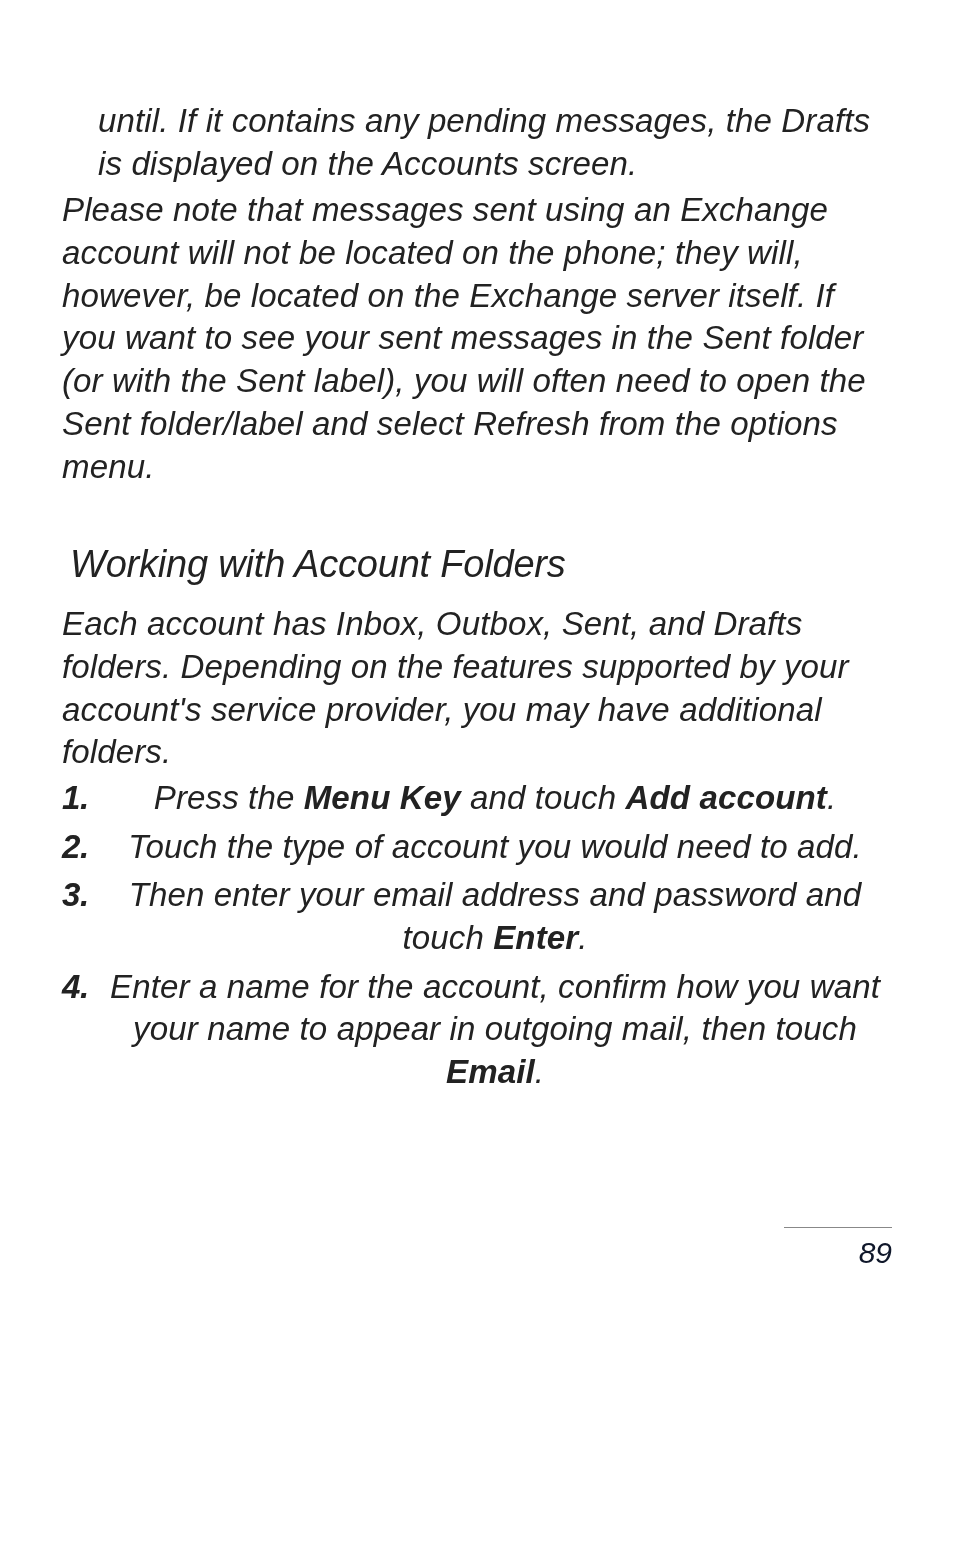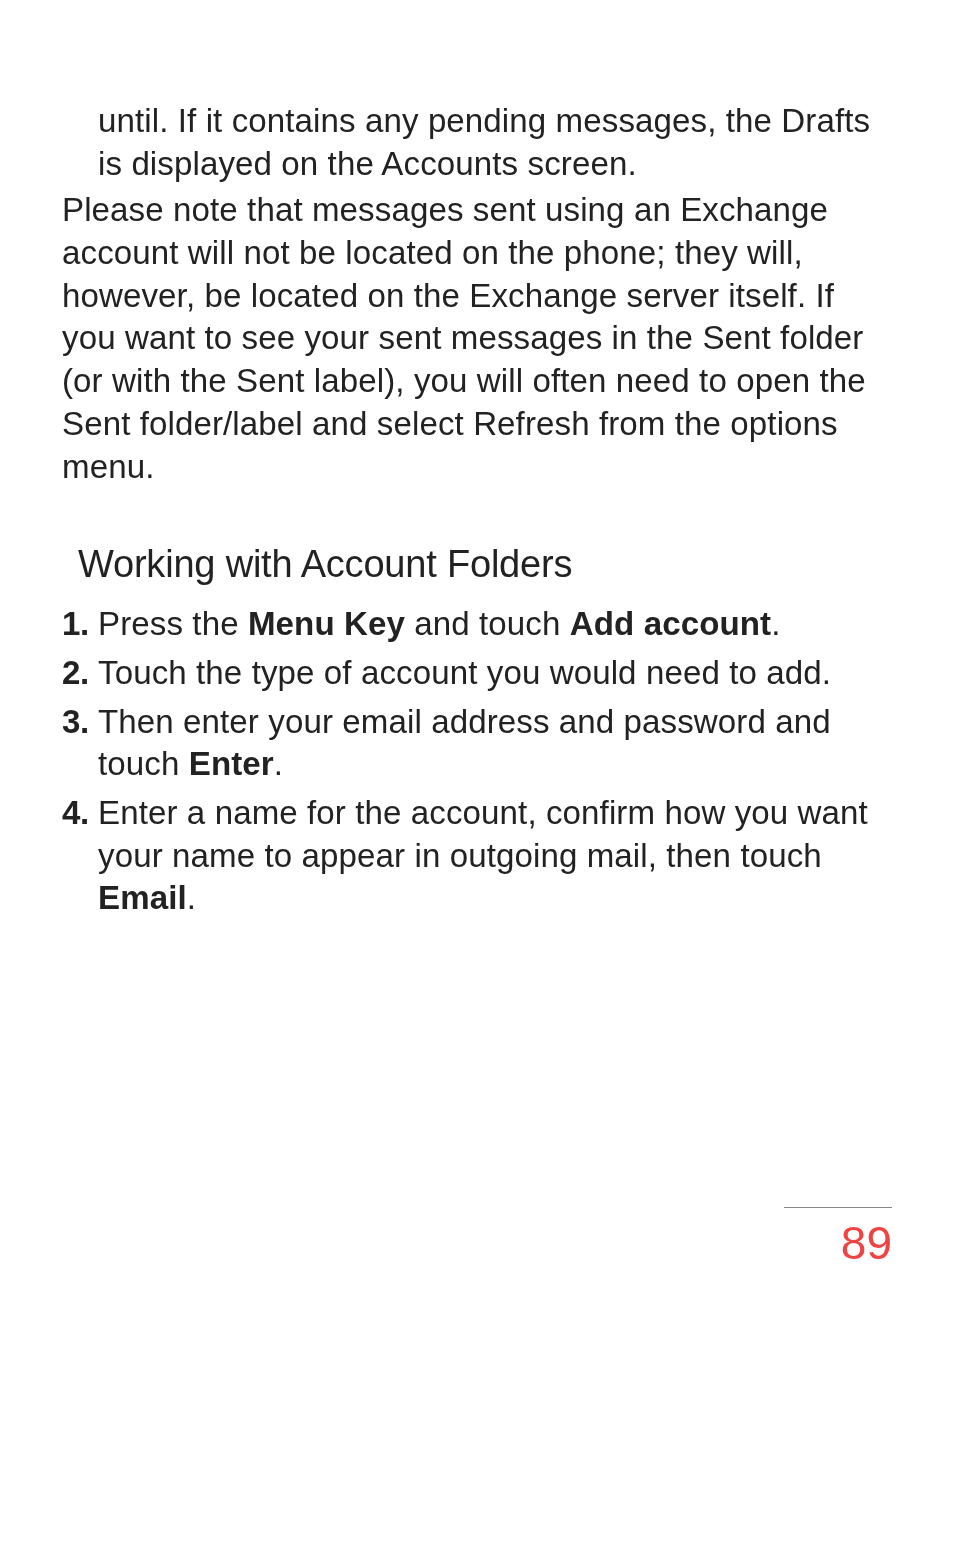--- a/index.html
+++ b/index.html
@@ -11,38 +11,39 @@
     font-family: "Helvetica Neue", "Segoe UI", Arial, sans-serif;
     font-weight: 300;
     color: #222;
   }
   .page {
     position: relative;
     box-sizing: border-box;
     width: 954px;
     height: 1326px;
     padding: 100px 62px 0 62px;
+    font-style: italic;
   }
   .content {
     font-size: 33.1px;
     line-height: 1.29;
     letter-spacing: 0.1px;
   }
   .indent-para {
     margin: 0 0 0 36px;
     font-weight: 300;
   }
   .body-para {
     margin: 4px 0 0 0;
     font-weight: 300;
   }
   h2.section {
     font-size: 38px;
     font-weight: 500;
-    margin: 52px 0 14px 16px;
+    margin: 52px 0 14px 8px;
     letter-spacing: -0.2px;
   }
   h2.section.second {
     margin-top: 46px;
   }
   h3.subhead {
     font-size: 34.5px;
     font-weight: 500;
     margin: 36px 0 10px 0;
     letter-spacing: -0.1px;
@@ -52,20 +53,21 @@
     margin: 0;
     padding: 0;
     counter-reset: step;
   }
   ol.steps > li {
     counter-increment: step;
     position: relative;
     padding-left: 36px;
     margin: 3px 0 6px 0;
     font-weight: 300;
+    text-align: center;
   }
   ol.steps > li::before {
     content: counter(step) ".";
     position: absolute;
     left: 0;
     top: 0;
     font-weight: 600;
     font-size: 33.1px;
     letter-spacing: -0.5px;
   }
@@ -76,37 +78,38 @@
     bottom: 56px;
     text-align: right;
   }
   .footer .rule {
     border-top: 1px solid #888;
     width: 108px;
     margin-left: auto;
     margin-bottom: 8px;
   }
   .footer .num {
-    font-size: 46px;
+    font-size: 30px;
     font-weight: 300;
-    color: #ef4444;
+    color: #0f172a;
   }
 </style>
 </head>
 <body>
 
 <div class="page">
   <div class="content">
 
     <p class="indent-para">until. If it contains any pending messages, the Drafts is displayed on the Accounts screen.</p>
 
     <p class="body-para">Please note that messages sent using an Exchange account will not be located on the phone; they will, however, be located on the Exchange server itself. If you want to see your sent messages in the Sent folder (or with the Sent label), you will often need to open the Sent folder/label and select Refresh from the options menu.</p>
 
     <h2 class="section">Working with Account Folders</h2>
 
+    <p class="body-para">Each account has Inbox, Outbox, Sent, and Drafts folders. Depending on the features supported by your account's service provider, you may have additional folders.</p>
 
 
 
     <ol class="steps">
       <li><span> Press the </span><span class="b">Menu Key</span><span> and touch </span><span class="b">Add account</span><span>.</span></li>
       <li><span>Touch the type of account you would need to add.</span></li>
       <li><span>Then enter your email address and password and touch </span><span class="b">Enter</span><span>.</span></li>
       <li><span>Enter a name for the account, confirm how you want your name to appear in outgoing mail, then touch </span><span class="b">Email</span><span>.</span></li>
     </ol>
 

